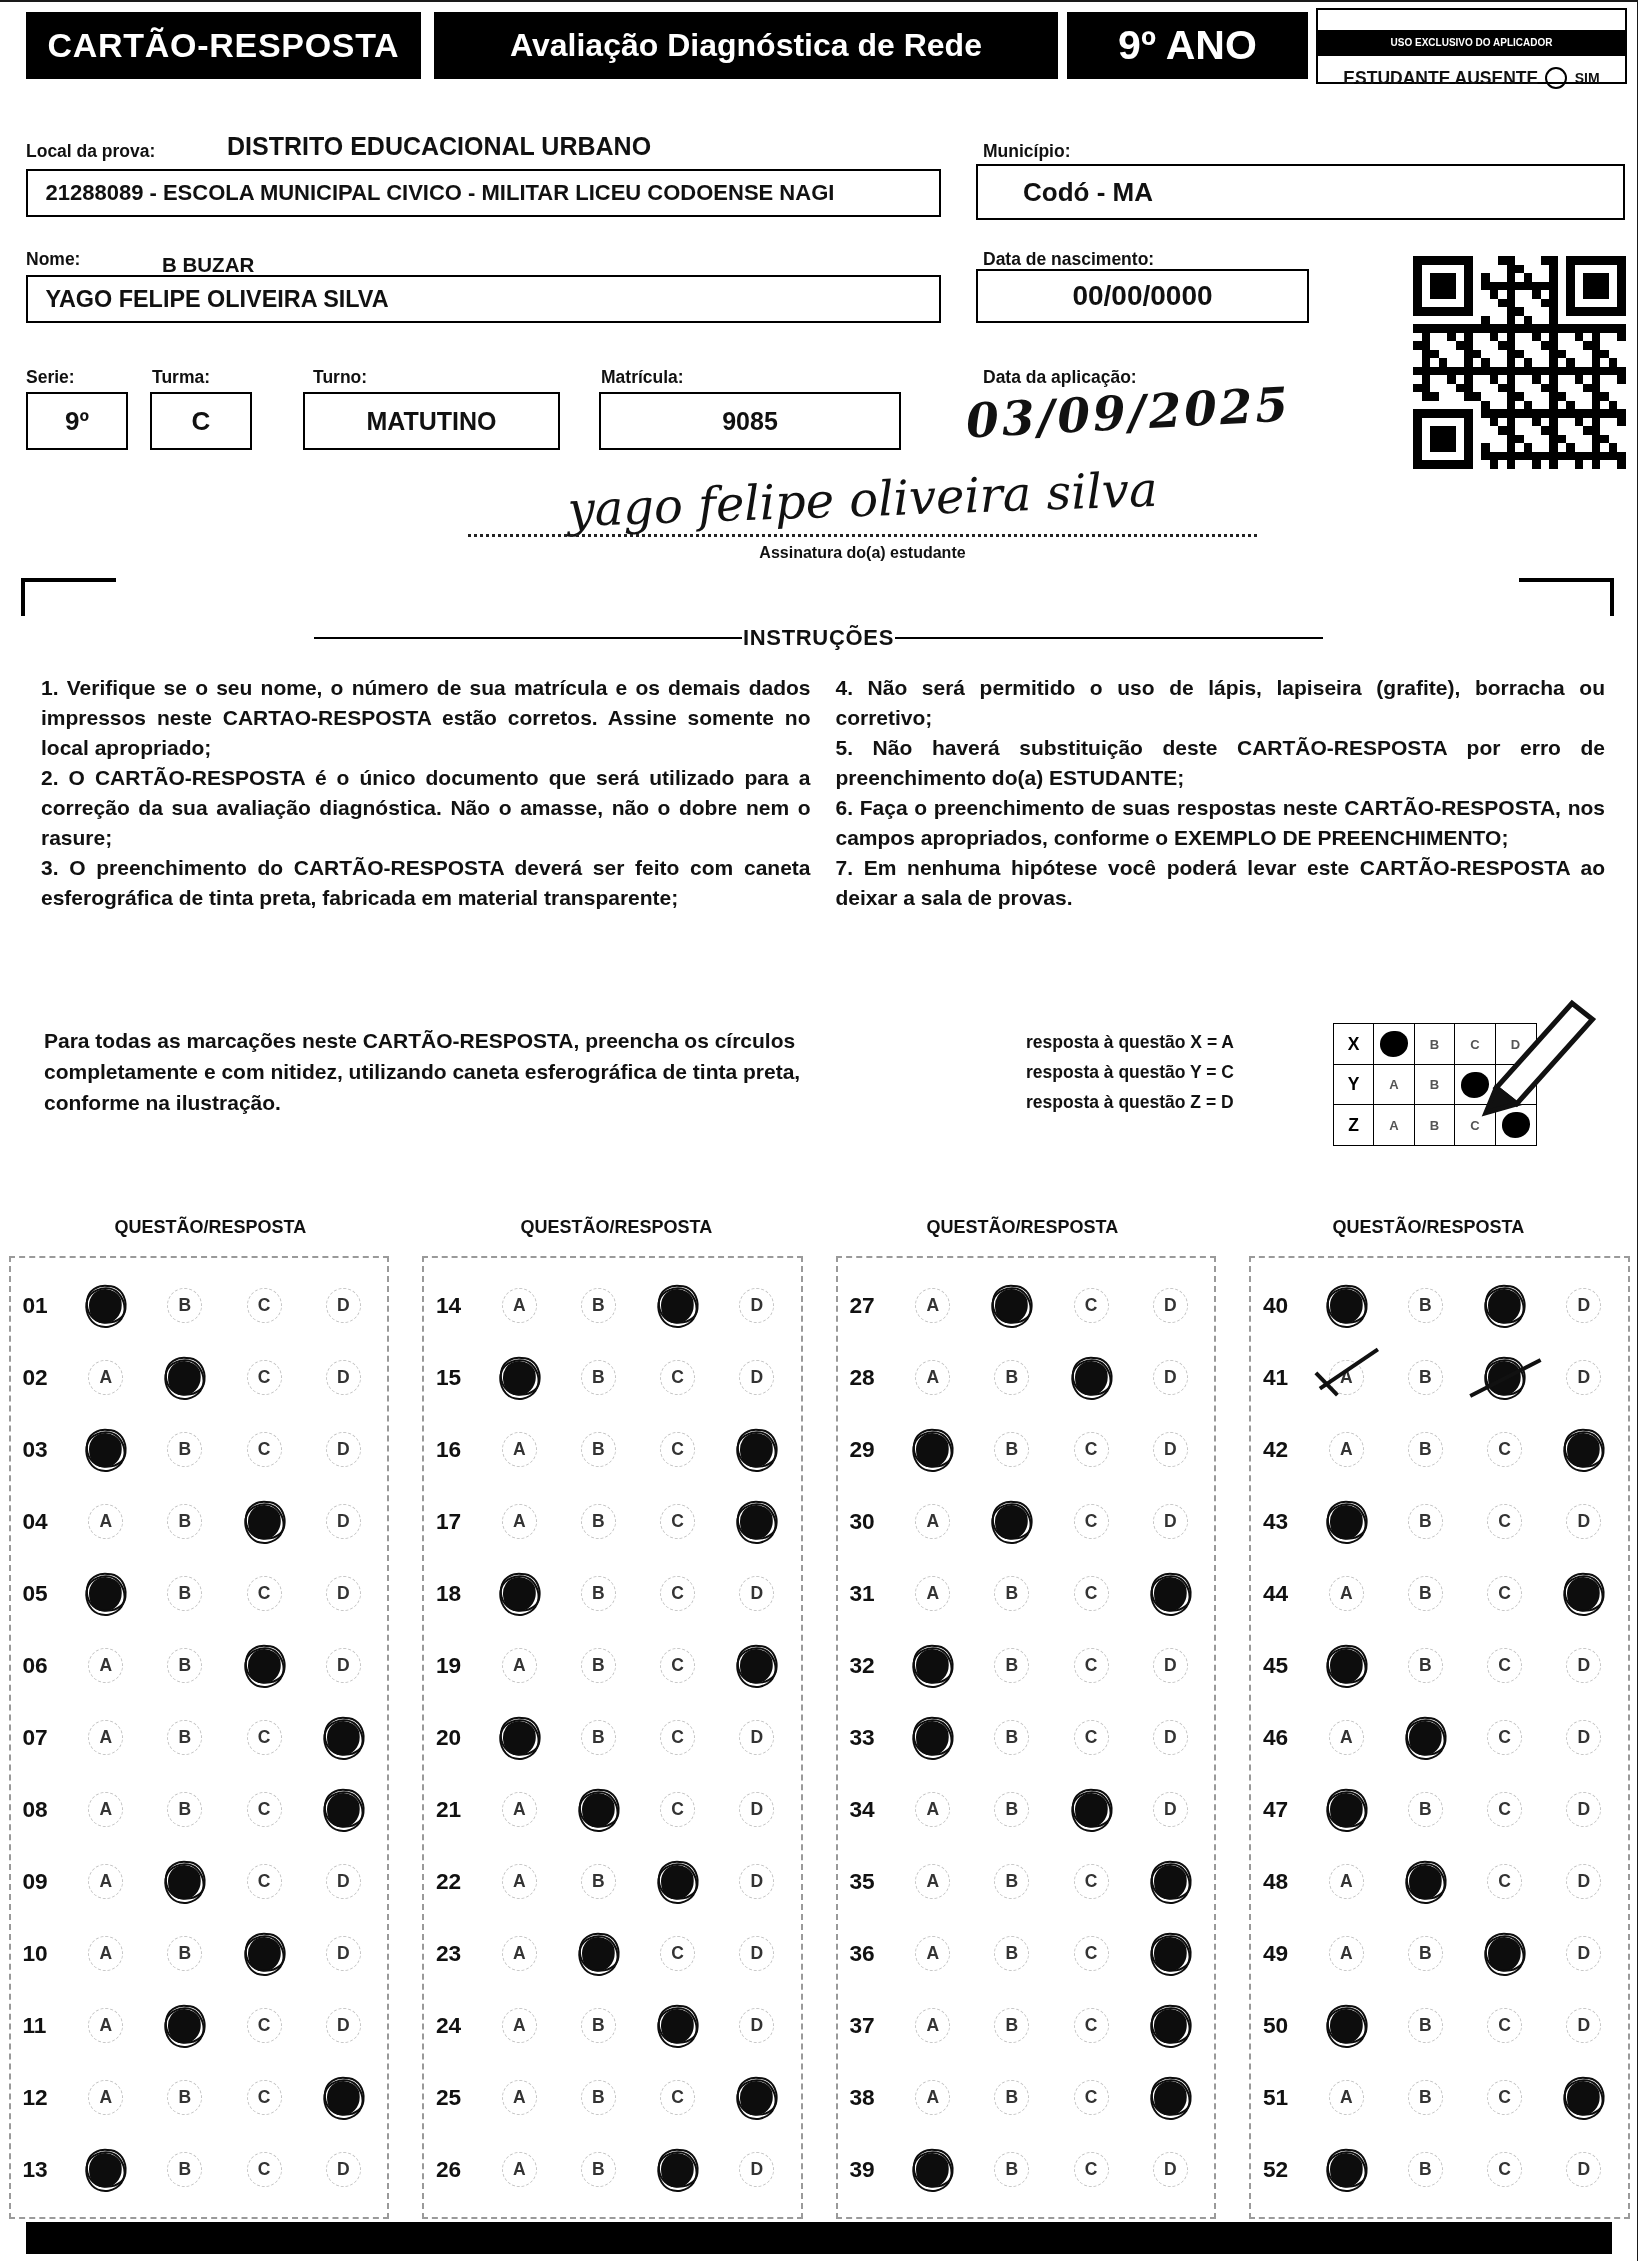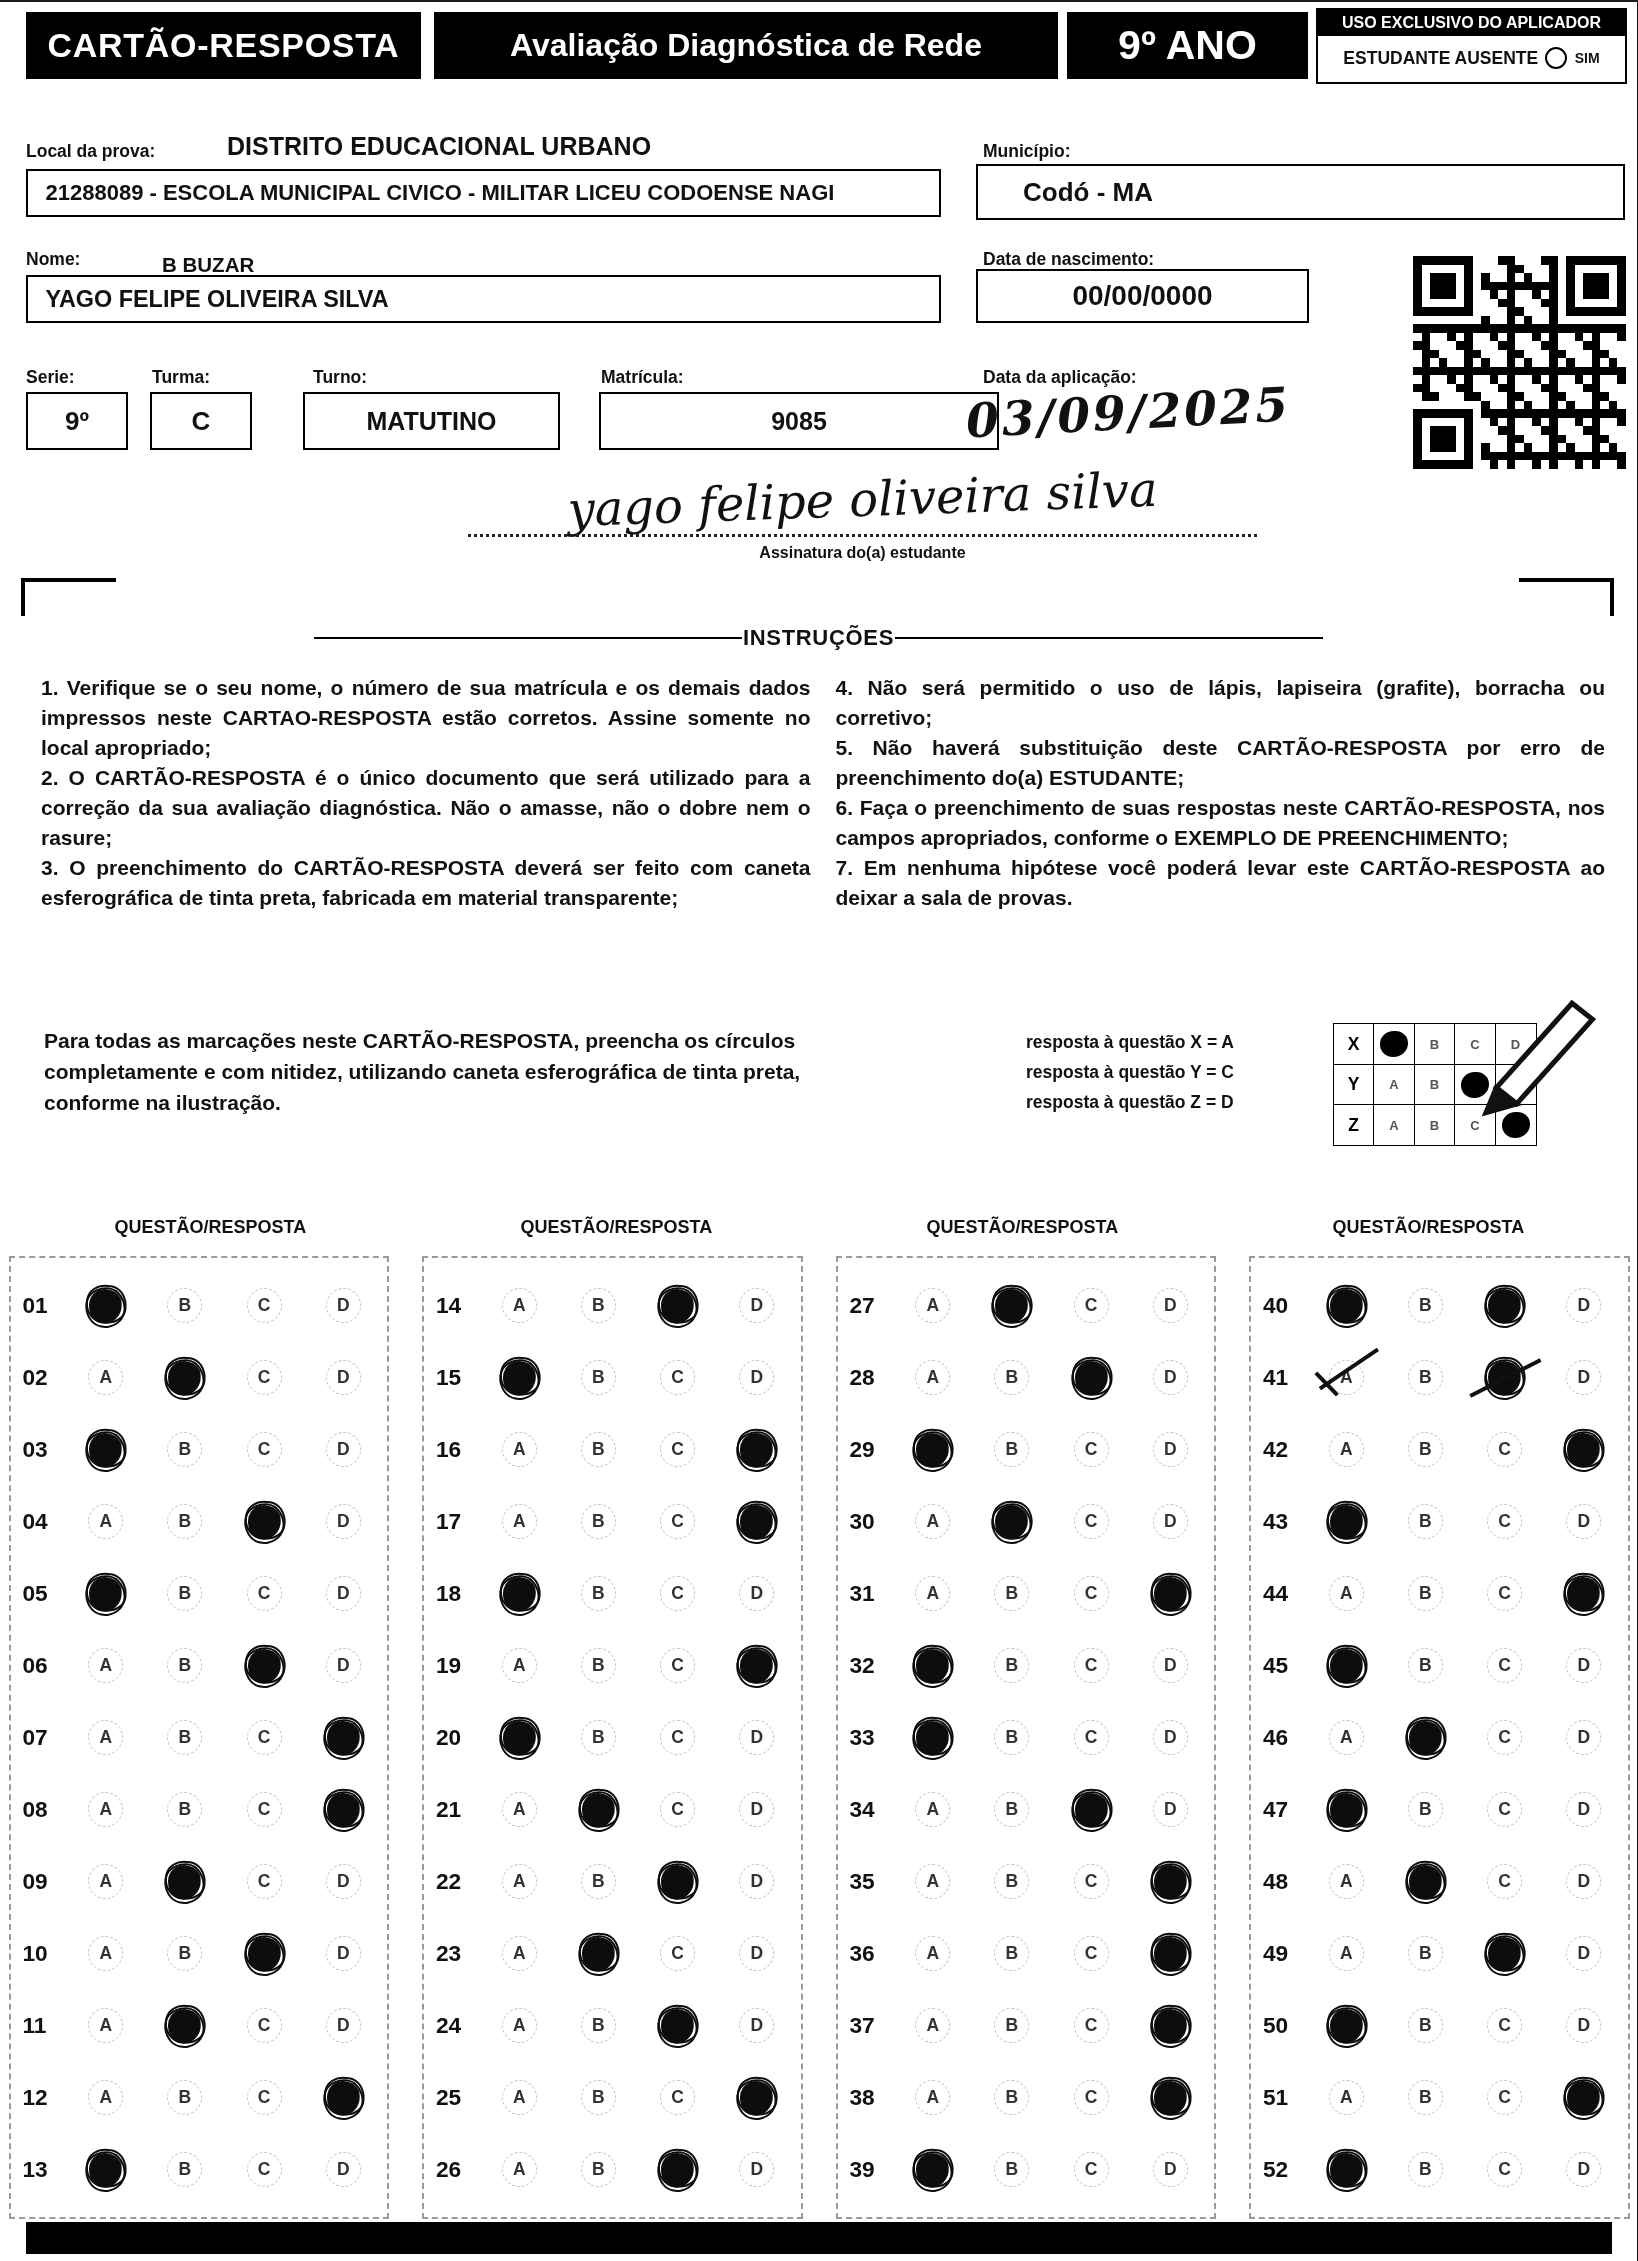--- a/index.html
+++ b/index.html
@@ -11,21 +11,21 @@
   .black-box{background:#000;color:#fff;display:flex;align-items:center;justify-content:center;font-weight:bold;}
   .lbl{font-size:17.5px;font-weight:bold;}
   .fbox{border:2.2px solid #000;background:#fff;display:flex;align-items:center;font-weight:bold;}
   .hand{font-family:"DejaVu Serif",serif;font-style:italic;}
 
   
   #title-box{left:26px;top:10.2px;width:395px;height:67px;font-size:34px;letter-spacing:0.7px;}
   #subtitle-box{left:434px;top:10.2px;width:624px;height:67px;font-size:32px;}
   #grade-box{left:1067px;top:10.2px;width:241px;height:67px;font-size:41px;}
   #aplicador{left:1316px;top:5.8px;width:311px;height:76px;border:2.2px solid #000;background:#fff;}
-  #apl-strip{height:26px;background:#000;color:#fff;display:flex;align-items:center;justify-content:center;font-size:16px;font-weight:bold;}
+  #apl-strip{height:26px;background:#000;color:#fff;display:flex;align-items:center;justify-content:center;font-size:10px;font-weight:bold;margin-top:20px;}
   #apl-row{height:45px;display:flex;align-items:center;justify-content:center;gap:7.3px;font-size:17.5px;font-weight:bold;}
   #absent-circle{width:22px;height:22px;border:2.2px solid #000;border-radius:50%;display:inline-block;}
   #apl-sim{font-size:14px;}
 
   
   #local-label{left:26px;top:139px;}
   #local-value{left:227px;top:130px;font-size:25px;font-weight:bold;}
   #municipio-label{left:983px;top:139px;}
   #school-box{left:26px;top:167px;width:915px;height:48px;font-size:22px;padding-left:17.5px;}
   #municipio-box{left:976px;top:162px;width:649px;height:56px;font-size:26px;padding-left:45px;}
@@ -36,21 +36,21 @@
   #nascimento-box{left:976px;top:267px;width:333px;height:54px;font-size:28px;justify-content:center;}
   #qr-wrap{left:1413px;top:254px;width:213px;height:213px;}
   #serie-label{left:26px;top:365px;}
   #turma-label{left:152px;top:365px;}
   #turno-label{left:313px;top:365px;}
   #matricula-label{left:601px;top:365px;}
   #aplicacao-label{left:983px;top:365px;}
   #serie-box{left:26px;top:390px;width:102px;height:58px;font-size:26px;justify-content:center;}
   #turma-box{left:150px;top:390px;width:102px;height:58px;font-size:26px;justify-content:center;}
   #turno-box{left:303px;top:390px;width:257px;height:58px;font-size:25px;justify-content:center;}
-  #matricula-box{left:599px;top:390px;width:400px;height:58px;font-size:25px;justify-content:center;}
+  #matricula-box{left:599px;top:390px;width:302px;height:58px;font-size:25px;justify-content:center;}
   #aplicacao-value{left:966px;top:383px;font-size:47px;font-weight:bold;transform:rotate(-3deg);letter-spacing:2.9px;}
 
   
   #signature-value{left:453px;top:469px;width:819px;text-align:center;font-size:48px;transform:rotate(-2deg);white-space:nowrap;}
   #signature-line{left:468px;top:532px;width:789px;border-bottom:3.7px dotted #222;}
   #signature-label{left:468px;top:542px;width:789px;text-align:center;font-size:16px;font-weight:bold;}
   .corner{top:576px;width:95px;height:38px;border-top:4.4px solid #000;}
   #corner-left{left:20.5px;border-left:4.4px solid #000;}
   #corner-right{left:1519px;border-right:4.4px solid #000;}
 

